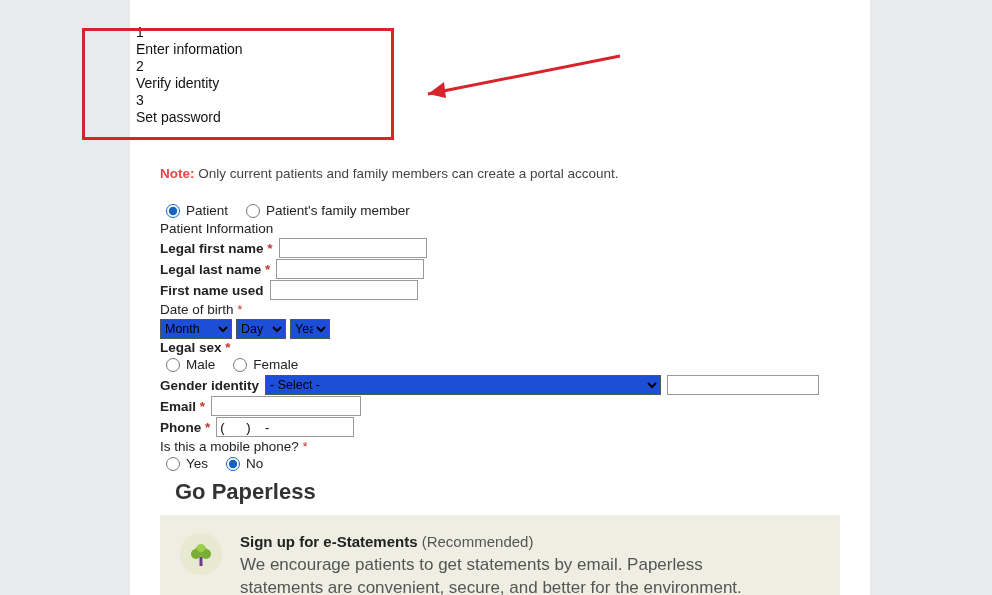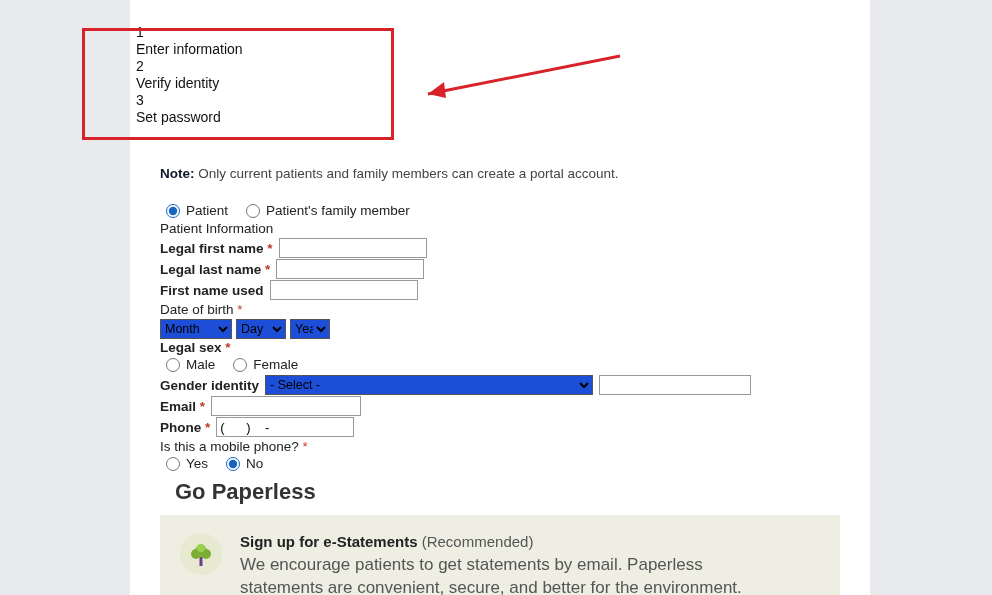--- a/index.html
+++ b/index.html
@@ -46,21 +46,21 @@
 
   .content {
     margin: 40px 0 0 30px;
   }
 
   .note {
     font-size: 13.5px;
     color: #444;
     margin-bottom: 22px;
   }
-  .note b { color: #0f172a; text-align: center; }
+  .note b { color: #ef4444; text-align: center; }
 
   .req { color: #c0392b; }
 
   .question {
     font-size: 13.5px;
     margin-bottom: 6px;
   }
 
   .radio-row {
     display: flex;
@@ -100,21 +100,21 @@
 
   select {
     border: 1px solid #555;
     font-size: 12.5px;
     background: #1d4ed8;
     height: 20px;
   }
   .sel-month { width: 72px; }
   .sel-day   { width: 50px; }
   .sel-year  { width: 40px; }
-  .sel-gender{ width: 328px; }
+  .sel-gender{ width: 396px; }
   .txt-gender-extra { width: 152px; }
 
   .txt-email { width: 150px; }
   .txt-phone { width: 138px; }
 
   .h-paperless {
     font-size: 22px;
     font-weight: bold;
     margin: 8px 0 10px 15px;
     color: #333;

